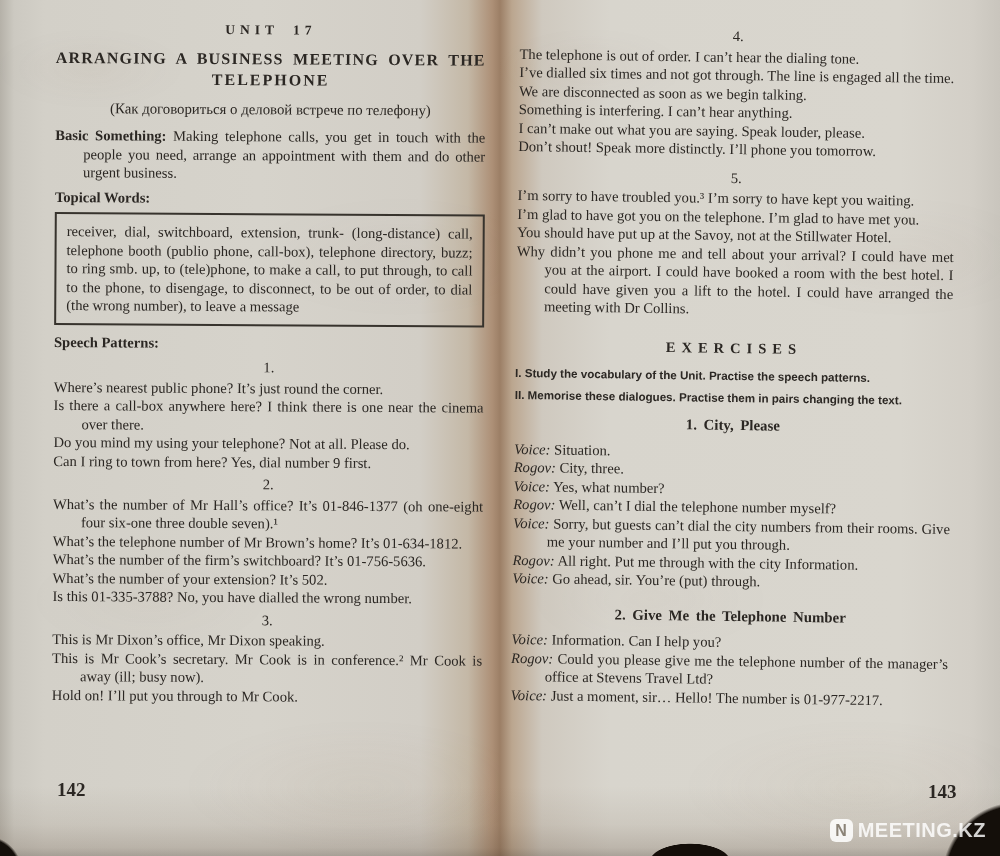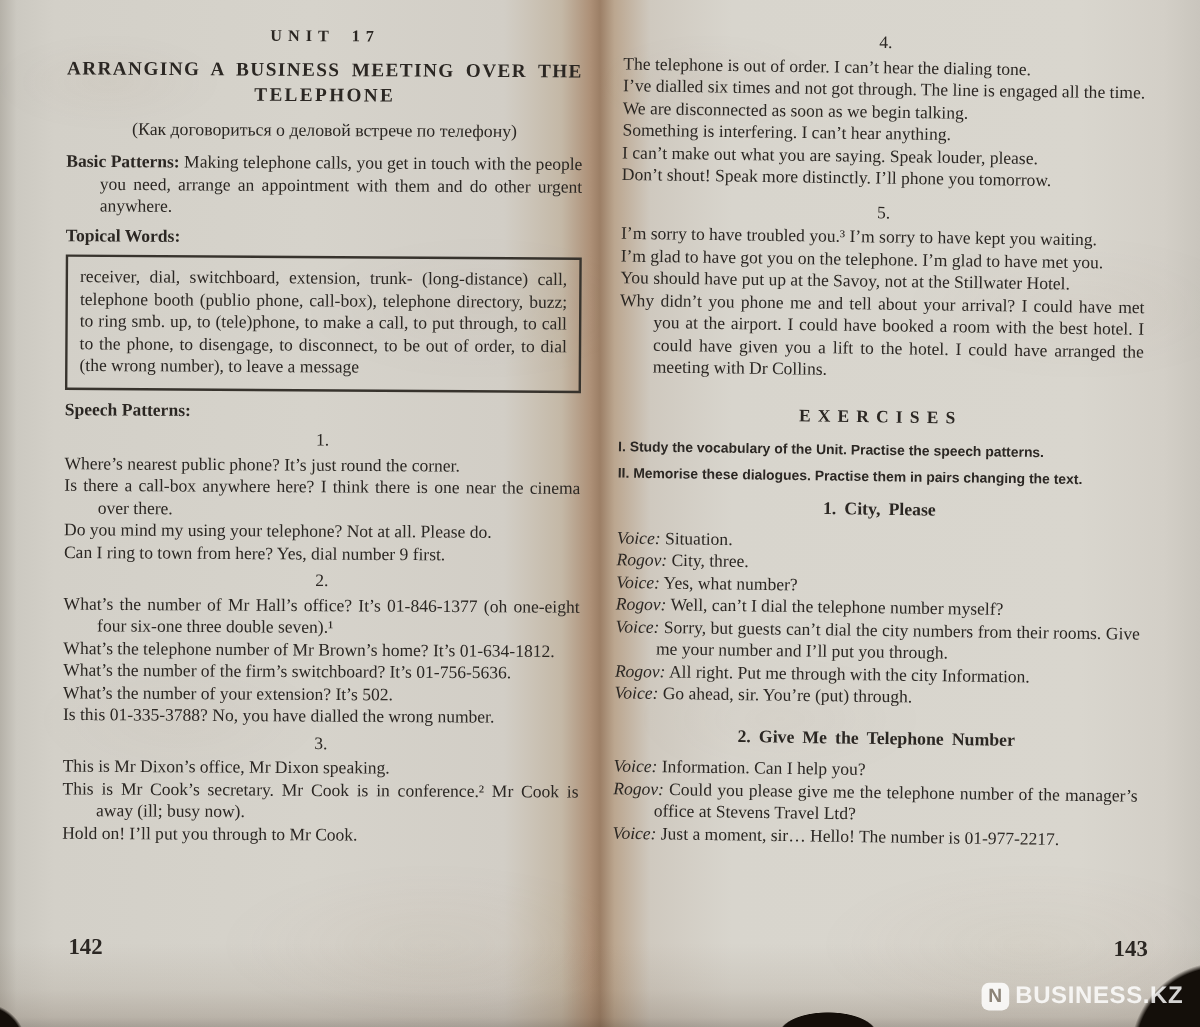--- a/index.html
+++ b/index.html
@@ -74,22 +74,22 @@
   <div class="page page-right">
     <div class="grain"></div>
   </div>
 
   <div class="col col-left">
     <div class="unit-header">UNIT 17</div>
     <div class="title-l1">ARRANGING A BUSINESS MEETING OVER THE</div>
     <div class="title-l2">TELEPHONE</div>
     <div class="subtitle">(Как договориться о деловой встрече по телефону)</div>
 
-    <p class="entry para-gap"><b class="lbl">Basic Patterns:</b>
-      <span>Making telephone calls, you get in touch with the people you need, arrange an appointment with them and do other urgent anywhere.</span></p>
+    <p class="entry para-gap"><b class="lbl">Basic Something:</b>
+      <span>Making telephone calls, you get in touch with the people you need, arrange an appointment with them and do other urgent business.</span></p>
 
     <div class="label">Topical Words:</div>
     <div class="wordbox">
       <span>receiver, dial, switchboard, extension, trunk- (long-distance) call, telephone booth (publio phone, call-box), telephone directory, buzz; to ring smb. up, to (tele)phone, to make a call, to put through, to call to the phone, to disengage, to disconnect, to be out of order, to dial (the wrong number), to leave a message</span>
     </div>
 
     <div class="label">Speech Patterns:</div>
 
     <div class="secnum">1.</div>
     <p class="entry">Where’s nearest public phone? It’s just round the corner.</p>
@@ -155,16 +155,16 @@
       <span>Just a moment, sir… Hello! The number is 01-977-2217.</span></p>
   </div>
   <div class="pagenum pagenum-right">143</div>
 
   <div class="notch-bottom"></div>
   <div class="corner-br"></div>
   <div class="corner-bl"></div>
 
   <div class="watermark">
     <span class="wm-logo">N</span>
-    <span class="wm-text">BUSINESS.KZ</span>
+    <span class="wm-text">MEETING.KZ</span>
   </div>
 
 </div>
 
 </body></html>

